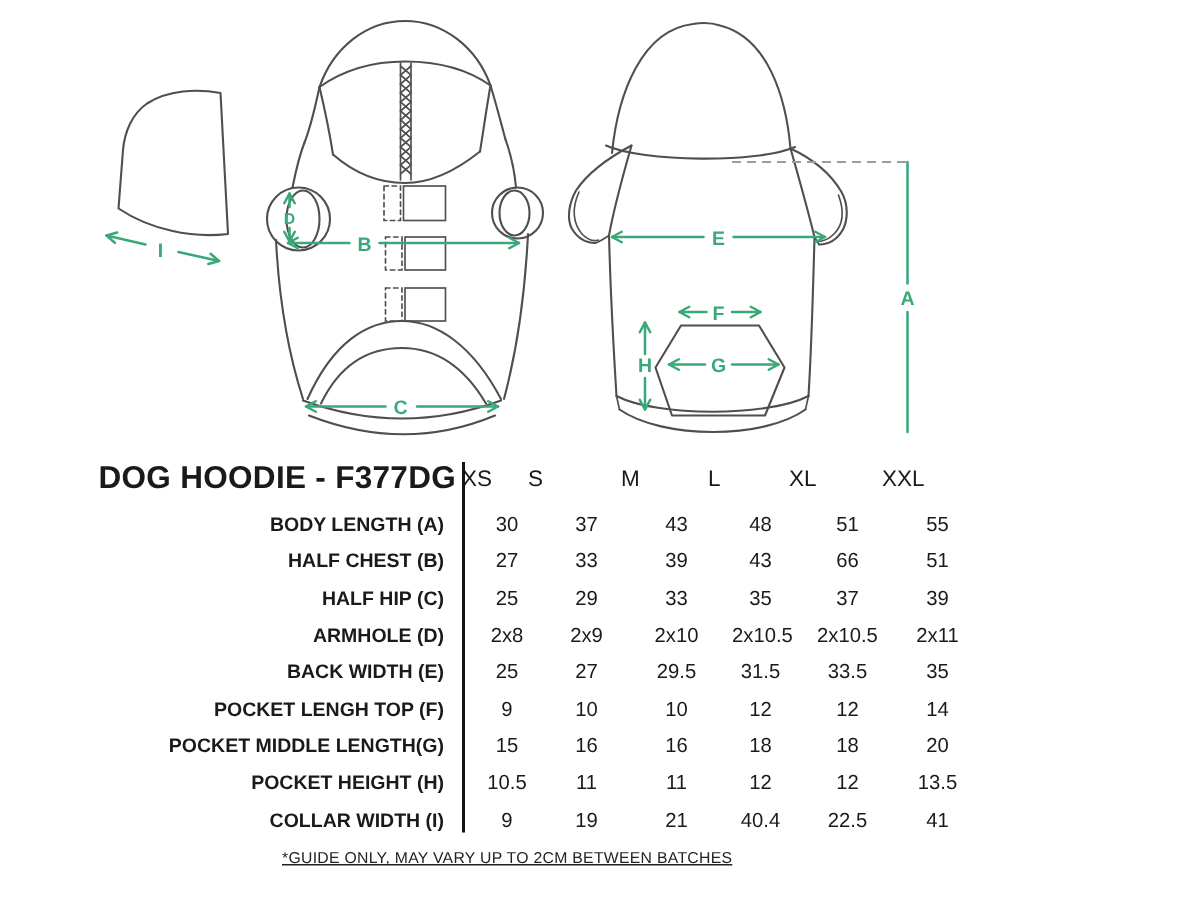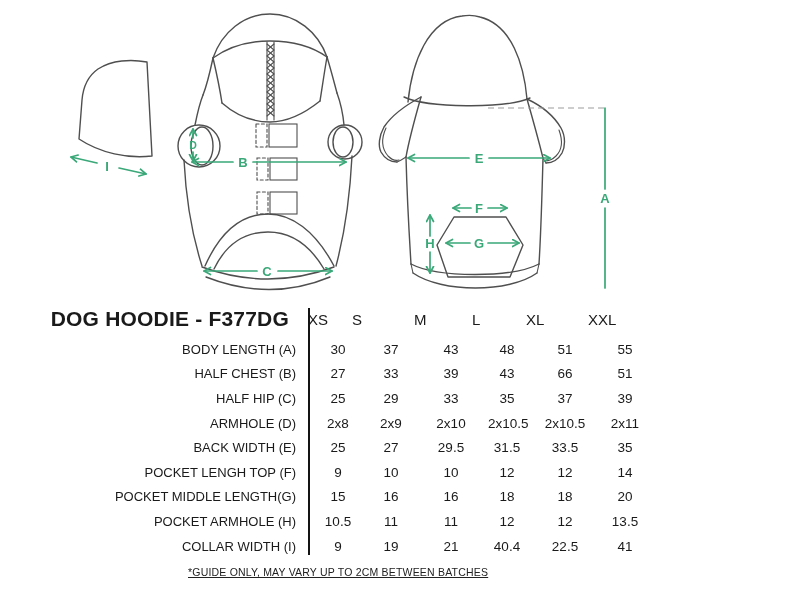--- a/index.html
+++ b/index.html
@@ -17,23 +17,23 @@
   .outline-thin{fill:none;stroke:var(--line);stroke-width:1.1;stroke-linecap:round;}
   .dim{fill:none;stroke:var(--accent);stroke-width:1.7;stroke-linecap:round;}
   .dim-dash{fill:none;stroke:#9c9c9c;stroke-width:1.2;stroke-dasharray:6 4;}
   .dim-label{fill:var(--accent);font-family:"Liberation Sans",sans-serif;font-weight:bold;font-size:13px;text-anchor:middle;}
   .dim-label.small{font-size:10.5px;}
 
   .size-table{position:absolute;left:0;top:301px;width:800px;}
   .thead,.trow{display:grid;grid-template-columns:308px 44px 62px 58px 54px 62px 58px;align-items:center;}
   .thead{height:36px;}
   .trow{height:24.6px;}
-  .chart-title{font-size:21px;font-weight:bold;text-align:right;padding-right:19px;letter-spacing:0.2px;white-space:nowrap;}
+  .chart-title{font-size:21px;font-weight:bold;text-align:right;padding-right:4px;letter-spacing:0.2px;white-space:nowrap;}
   .shead{font-weight:normal;font-size:15px;}
-  .tcell.label{text-align:right;padding-right:12px;font-weight:normal;font-size:13px;white-space:nowrap;}
+  .tcell.label{text-align:right;padding-right:12px;font-weight:bold;font-size:13px;white-space:nowrap;}
   .tcell.value{text-align:center;font-size:13.5px;padding-left:16px;}
   .vline{position:absolute;left:308px;top:7px;height:247px;width:2px;background:#141414;}
   .footnote{position:absolute;left:188px;top:566px;font-size:10.5px;letter-spacing:0.2px;color:#222;text-decoration:underline;}
 </style>
 </head>
 <body>
 
 <svg class="diagram-svg" width="800" height="300" viewBox="0 0 800 300">
   <defs>
     <marker id="arrG" markerUnits="userSpaceOnUse" markerWidth="10" markerHeight="10" refX="7.5" refY="4.5" orient="auto">
@@ -203,21 +203,21 @@
       <div class="trow">
         <div class="tcell label">POCKET MIDDLE LENGTH(G)</div>
         <div class="tcell value">15</div>
         <div class="tcell value">16</div>
         <div class="tcell value">16</div>
         <div class="tcell value">18</div>
         <div class="tcell value">18</div>
         <div class="tcell value">20</div>
       </div>
       <div class="trow">
-        <div class="tcell label">POCKET ARMHOLE (H)</div>
+        <div class="tcell label">POCKET HEIGHT (H)</div>
         <div class="tcell value">10.5</div>
         <div class="tcell value">11</div>
         <div class="tcell value">11</div>
         <div class="tcell value">12</div>
         <div class="tcell value">12</div>
         <div class="tcell value">13.5</div>
       </div>
       <div class="trow">
         <div class="tcell label">COLLAR WIDTH (I)</div>
         <div class="tcell value">9</div>

